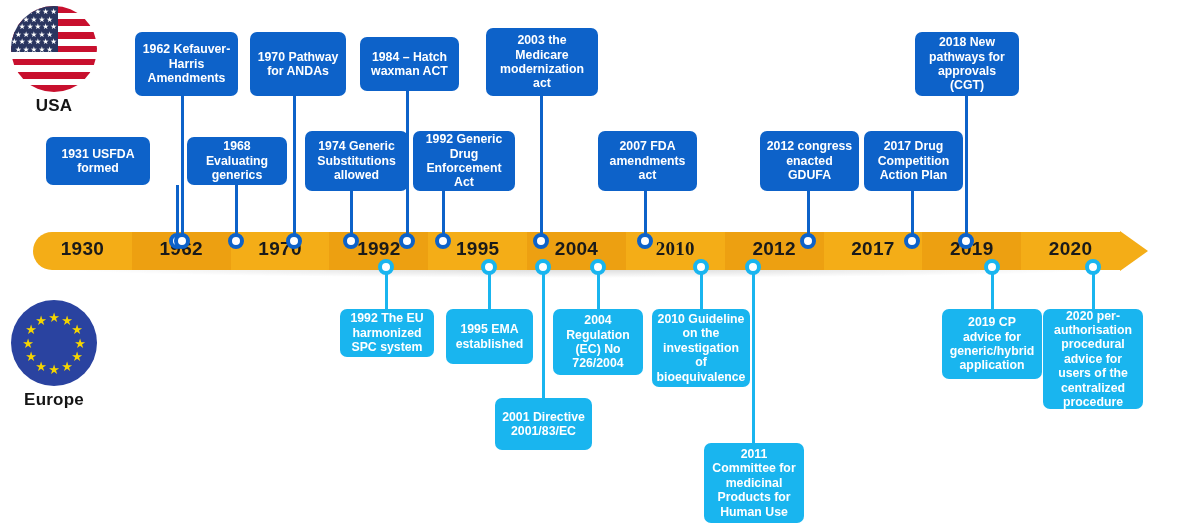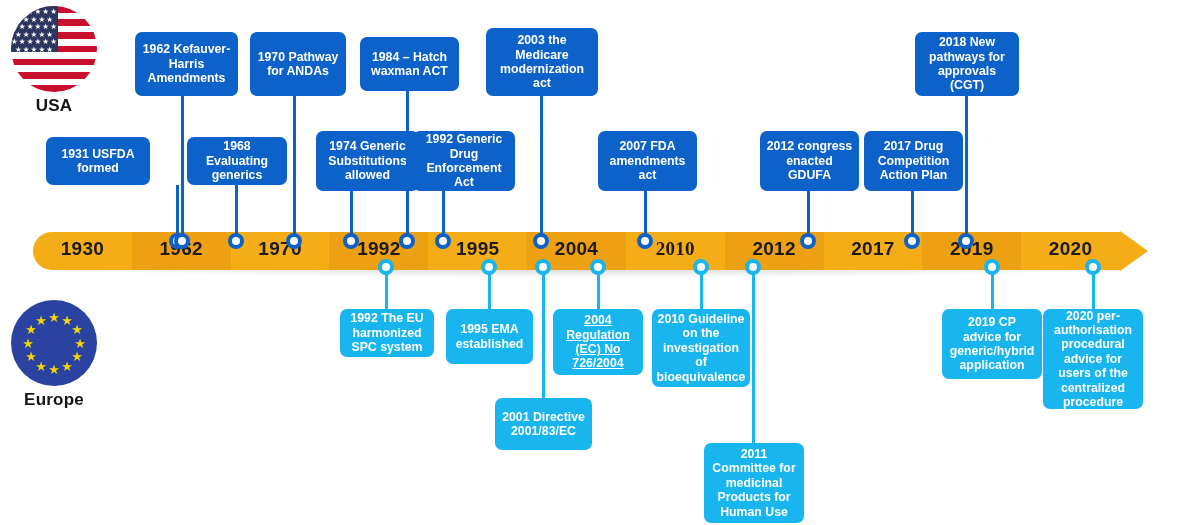--- a/index.html
+++ b/index.html
@@ -175,21 +175,21 @@
       <div class="card us" style="left: 187px; top: 137px; width: 100px; height: 48px;">
         <span>1968 Evaluating generics</span>
       </div>
       <div class="stem us" style="left: 235px; top: 185px; height: 55px;"></div>
       <div class="dot us" style="left: 228px; top: 233px;"></div>
       <div class="card us" style="left: 250px; top: 32px; width: 96px; height: 64px;">
         <span>1970 Pathway for ANDAs</span>
       </div>
       <div class="stem us" style="left: 293px; top: 96px; height: 144px;"></div>
       <div class="dot us" style="left: 286px; top: 233px;"></div>
-      <div class="card us" style="left: 316px; top: 131px; width: 103px; height: 60px;">
+      <div class="card us" style="left: 305px; top: 131px; width: 103px; height: 60px;">
         <span>1974 Generic Substitutions allowed</span>
       </div>
       <div class="stem us" style="left: 350px; top: 191px; height: 49px;"></div>
       <div class="dot us" style="left: 343px; top: 233px;"></div>
       <div class="card us" style="left: 360px; top: 37px; width: 99px; height: 54px;">
         <span>1984 – Hatch waxman ACT</span>
       </div>
       <div class="stem us" style="left: 406px; top: 91px; height: 149px;"></div>
       <div class="dot us" style="left: 399px; top: 233px;"></div>
       <div class="card us" style="left: 413px; top: 131px; width: 102px; height: 60px; justify-content: flex-end;">
@@ -232,21 +232,21 @@
       <div class="card eu" style="left: 446px; top: 309px; width: 87px; height: 55px;">
         <span>1995 EMA established</span>
       </div>
       <div class="stem eu" style="left: 488px; top: 260px; height: 49px;"></div>
       <div class="dot eu" style="left: 481px; top: 259px;"></div>
       <div class="card eu" style="left: 495px; top: 398px; width: 97px; height: 52px;">
         <span>2001 Directive 2001/83/EC</span>
       </div>
       <div class="stem eu" style="left: 542px; top: 260px; height: 138px;"></div>
       <div class="dot eu" style="left: 535px; top: 259px;"></div>
-      <div class="card eu" style="left: 553px; top: 309px; width: 90px; height: 66px; text-decoration: underline;">
+      <div class="card eu" style="left: 553px; top: 309px; width: 90px; height: 66px;">
         <span>2004 Regulation (EC) No 726/2004</span>
       </div>
       <div class="stem eu" style="left: 597px; top: 260px; height: 49px;"></div>
       <div class="dot eu" style="left: 590px; top: 259px;"></div>
       <div class="card eu" style="left: 652px; top: 309px; width: 98px; height: 78px;">
         <span>2010 Guideline on the investigation of bioequivalence</span>
       </div>
       <div class="stem eu" style="left: 700px; top: 260px; height: 49px;"></div>
       <div class="dot eu" style="left: 693px; top: 259px;"></div>
       <div class="card eu" style="left: 704px; top: 443px; width: 100px; height: 80px;">

